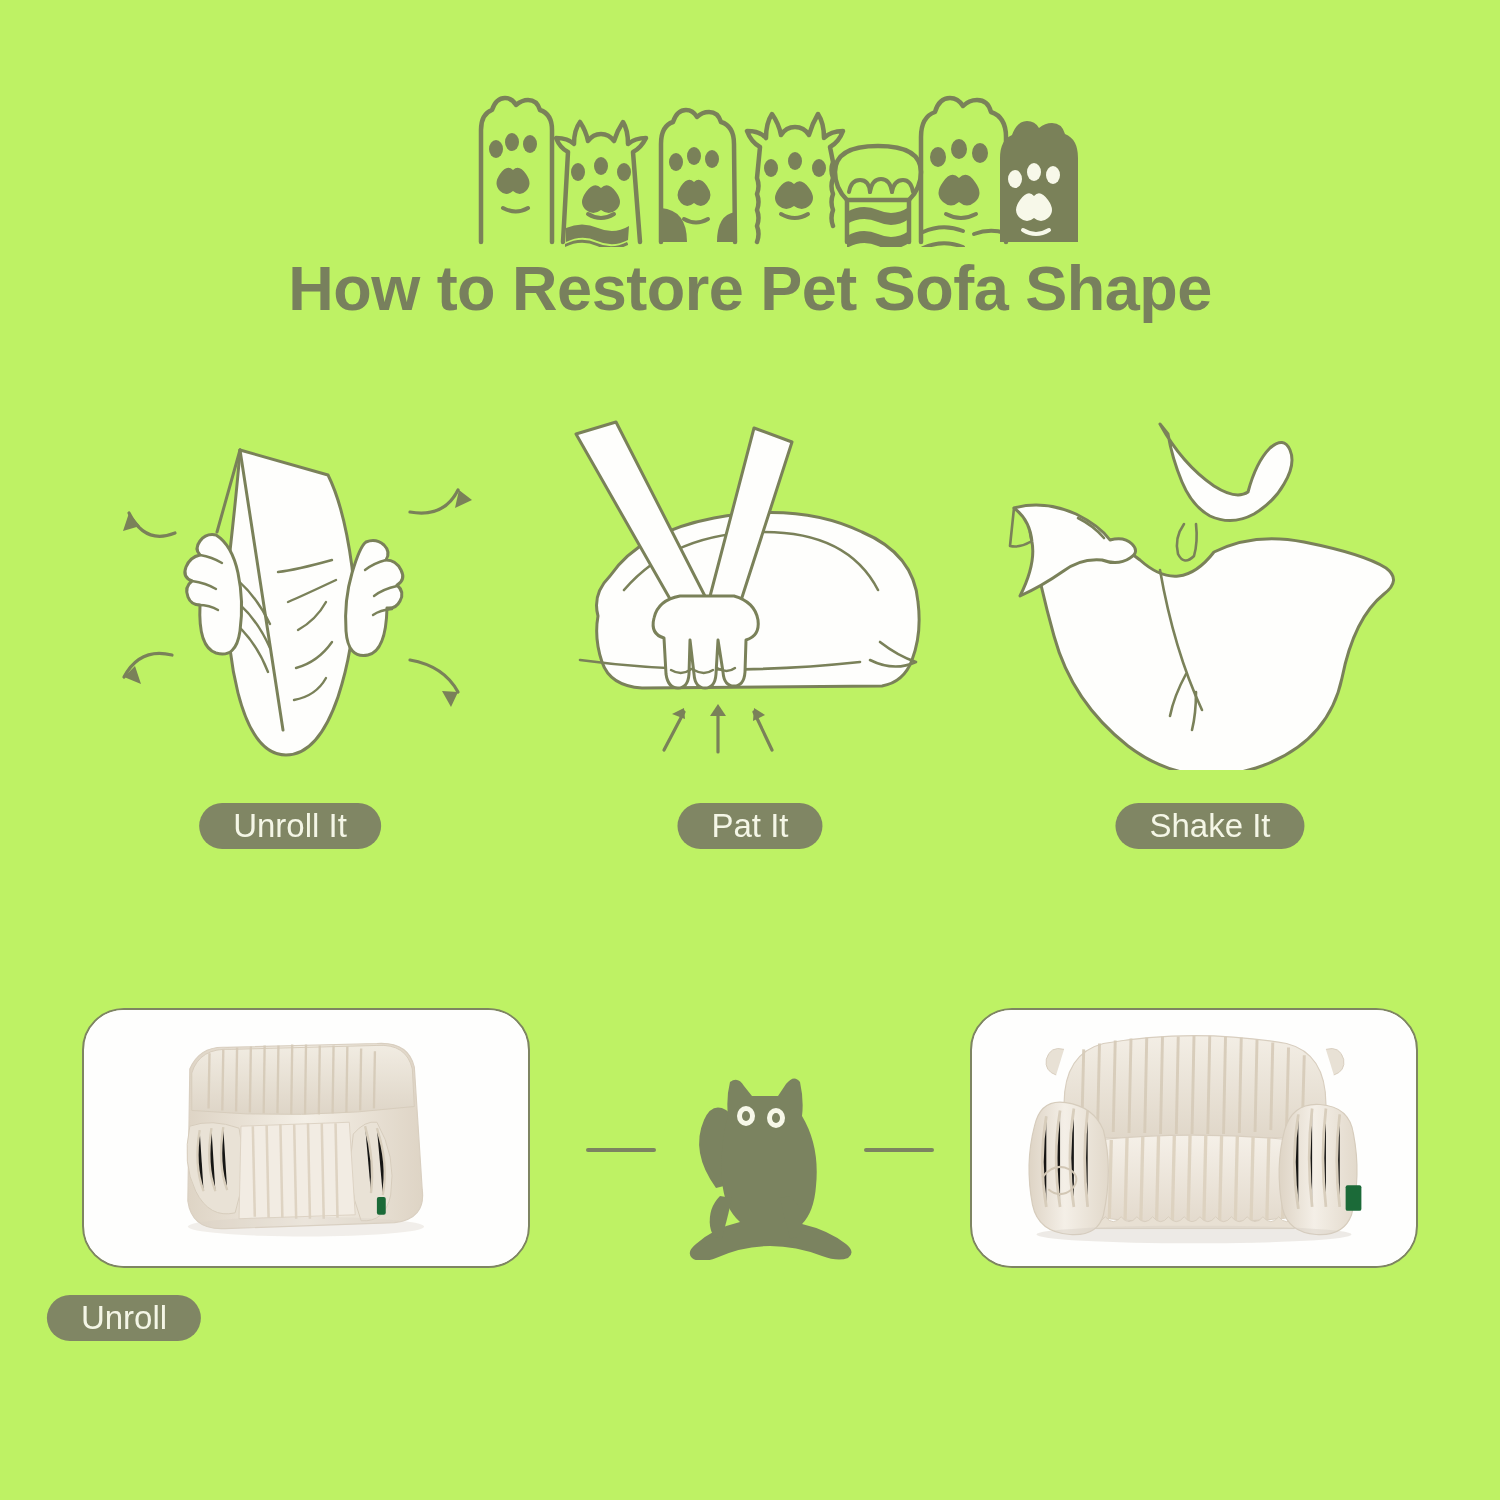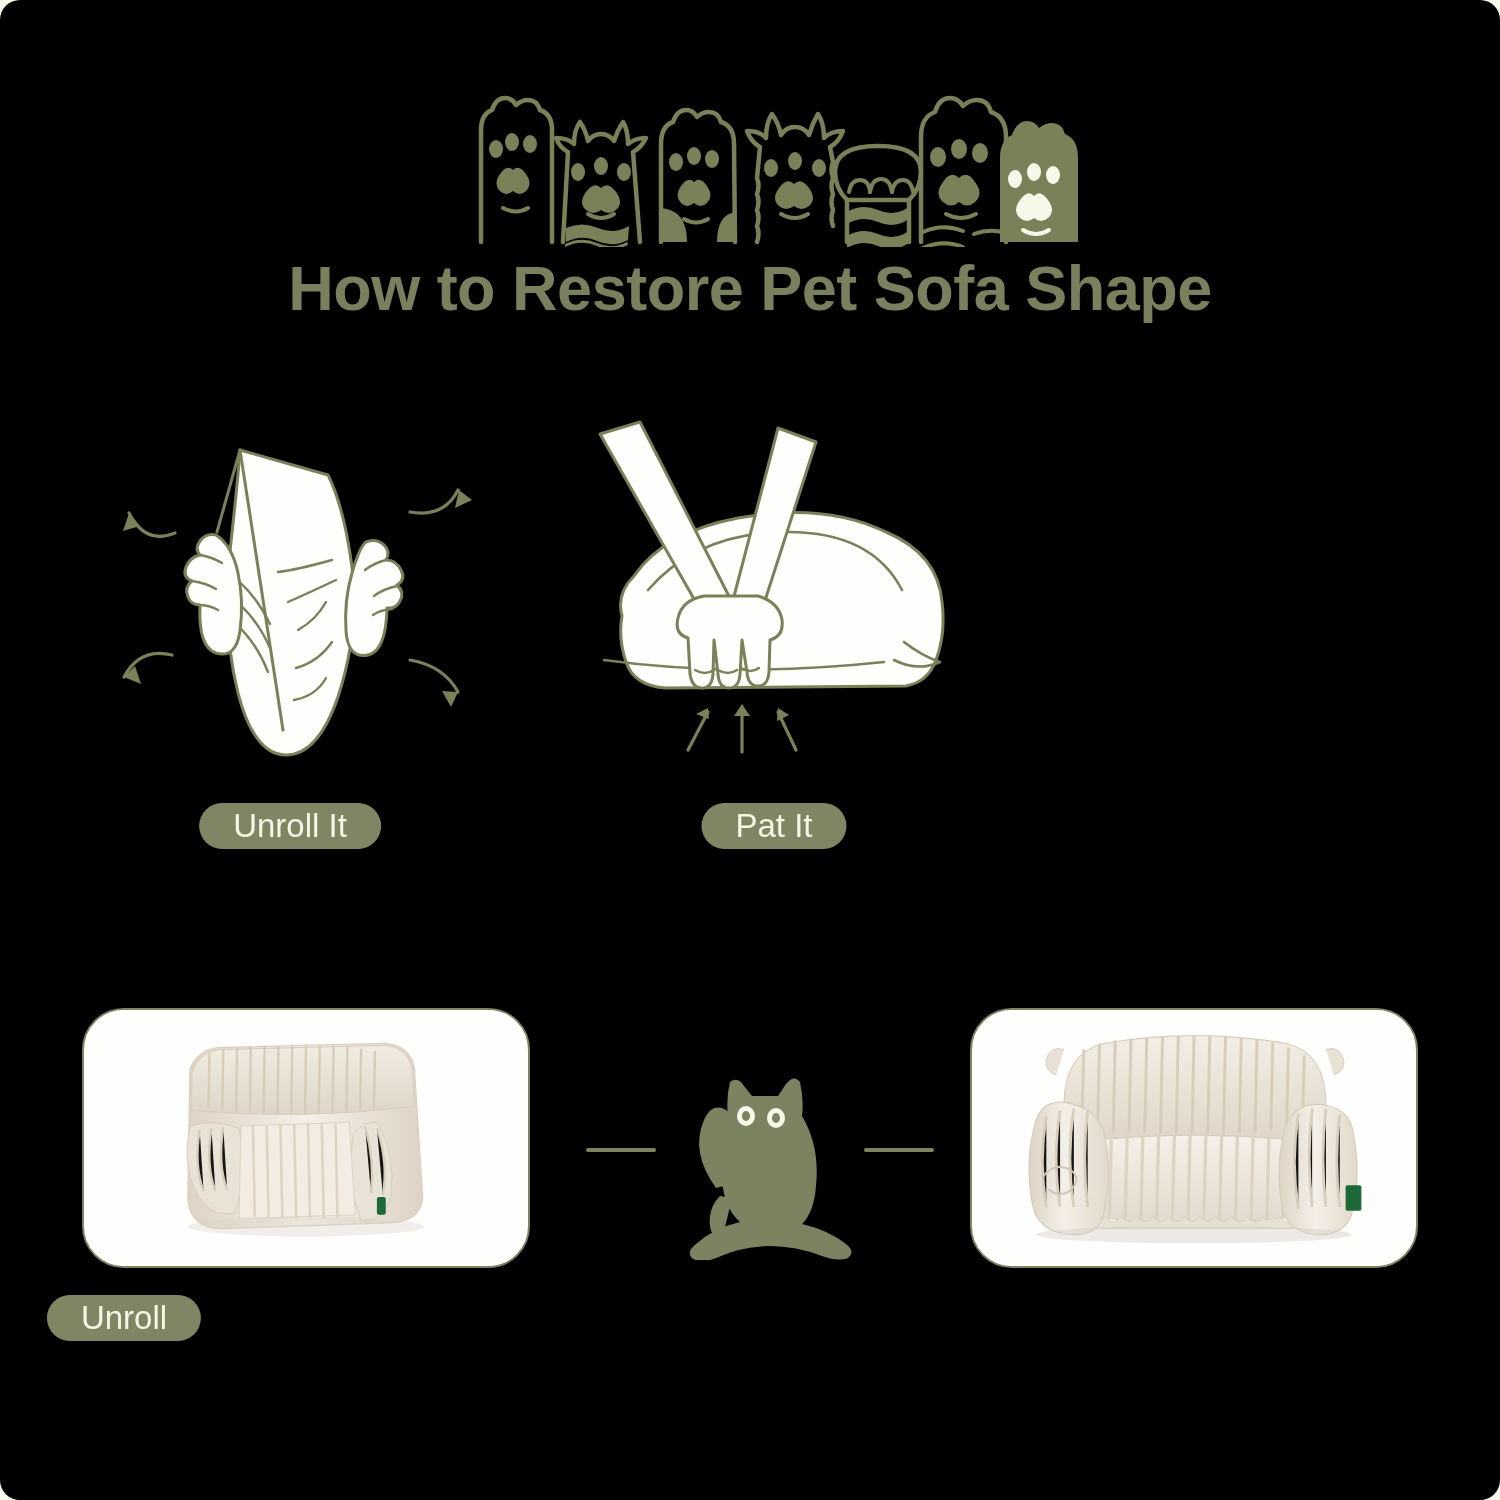--- a/index.html
+++ b/index.html
@@ -2,40 +2,40 @@
 <html><head>
 <meta charset="utf-8">
 <style>
   * { box-sizing: border-box; margin: 0; padding: 0; }
   html, body {
     width: 1500px; height: 1500px;
     background: #f7f8e9;
     font-family: "Liberation Sans", sans-serif;
     overflow: hidden;
   }
-  .page { position: relative; width: 1500px; height: 1500px; background: #000000; border-radius: 20px; }
+  .page { position: relative; width: 1500px; height: 1500px; background: #bef264; }
 
   
   .paw-banner { position: absolute; left: 0; top: 62px; width: 1500px; height: 185px; }
 
   
   .title {
     position: absolute; left: 0; top: 252px; width: 1500px;
     text-align: center;
     font-size: 63px;
     font-weight: bold;
     letter-spacing: -0.5px;
     color: #78805d;
   }
 
   
   .steps { position: absolute; left: 0; top: 420px; width: 1268px; height: 440px; }
   .step { position: absolute; top: 0; width: 420px; height: 440px; }
   .step-1 { left: 80px; }
-  .step-2 { left: 564px; }
+  .step-2 { left: 540px; }
   .step-3 { left: 1000px; }
   .step-art { position: absolute; left: 0; top: 0; width: 420px; height: 350px; }
   .step-art svg { display: block; width: 100%; height: 100%; }
 
   .pill {
     position: absolute;
     height: 46px;
     border-radius: 23px;
     background: #808664;
     color: #f4f6e6;
@@ -250,20 +250,43 @@
           <g fill="#7a8159">
             <path d="M144 288 l-12 6 l13 5 Z"></path>
             <path d="M178 284 l-8 12 l16 0 Z"></path>
             <path d="M214 288 l-1 13 l12 -6 Z"></path>
           </g>
         </svg>
       </div>
       <div class="pill">Pat It</div>
     </div>
 
+    <div class="step step-3">
+      <div class="step-art">
+        <svg viewBox="0 0 420 350" xmlns="http://www.w3.org/2000/svg">
+          <g fill="#fefefc" stroke="#7a8159" stroke-width="3" stroke-linecap="round" stroke-linejoin="round">
+
+            <path d="M30 112 q60 -12 110 28 q40 36 74 -8 q40 -20 90 -10 q60 12 82 26 q16 12 -2 26 q-30 24 -42 84 q-14 66 -86 90 q-70 22 -128 -22 q-56 -44 -74 -110 q-14 -50 -24 -104 Z"></path>
+
+            <path d="M160 150 q14 80 42 140" fill="none" stroke-width="2.6"></path>
+            <path d="M186 254 q-12 22 -16 42" fill="none" stroke-width="2.6"></path>
+            <path d="M196 272 q0 22 -4 38" fill="none" stroke-width="2.6"></path>
+
+            <path d="M160 4 q22 40 54 62 q22 14 34 6 q8 -30 22 -44 q14 -12 20 2 q6 14 -6 34 q-10 18 -30 30 q-22 12 -44 2 q-18 -10 -28 -34 q-10 -24 -14 -48 Z"></path>
+            <path d="M196 104 q2 18 -2 32 q-10 10 -16 -2 q-4 -16 6 -30" fill="none" stroke-width="2.6"></path>
+
+            <path d="M14 88 q30 -8 62 6 q24 12 34 26 q14 -4 22 4 q8 8 -2 14 q-12 8 -28 2 q-22 -2 -40 12 q-20 14 -42 24 q16 -32 12 -54 q-2 -22 -18 -34 Z"></path>
+            <path d="M78 98 q16 8 26 20" fill="none" stroke-width="2.6"></path>
+
+            <path d="M14 88 L10 126 q10 2 20 -4" fill="none" stroke-width="2.6"></path>
+          </g>
+        </svg>
+      </div>
+      <div class="pill">Shake It</div>
+    </div>
   </div>
 
   <div class="bottom">
 
     <div class="card card-left">
       <svg viewBox="0 0 448 260" xmlns="http://www.w3.org/2000/svg">
         <defs>
           <linearGradient id="ribA" x1="0" y1="0" x2="0" y2="1">
             <stop offset="0%" stop-color="#f1ece2"></stop>
             <stop offset="100%" stop-color="#ded5c7"></stop>

